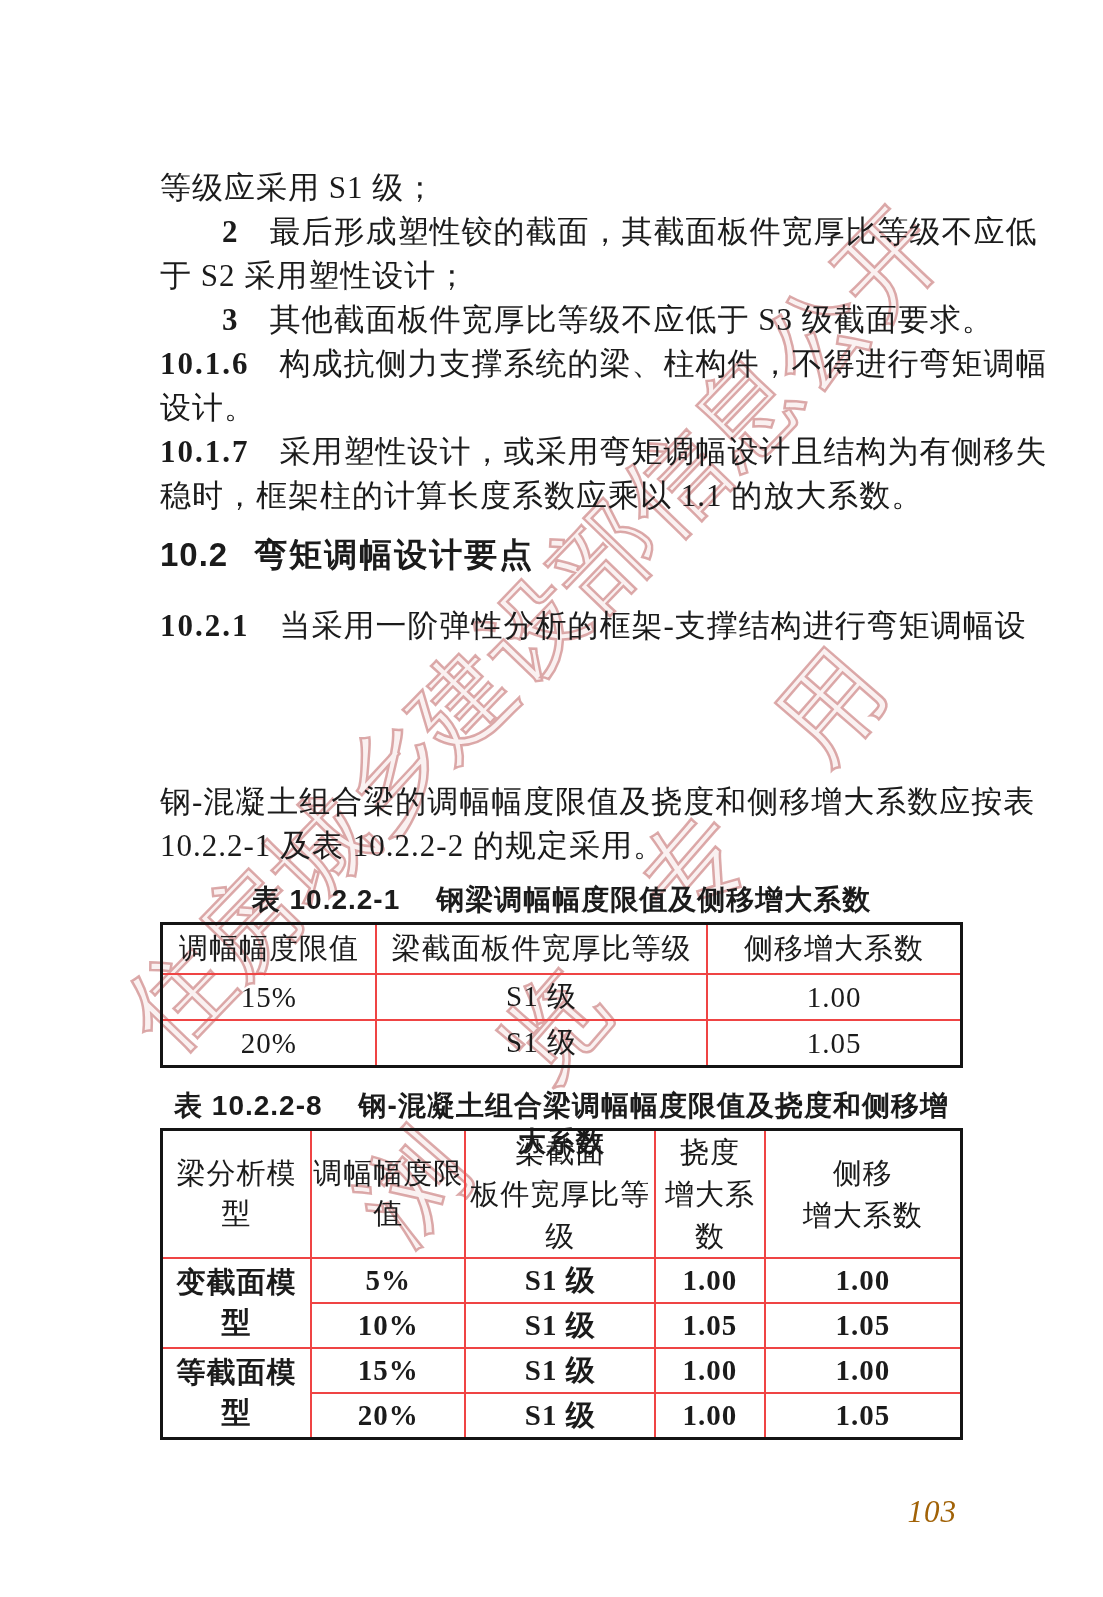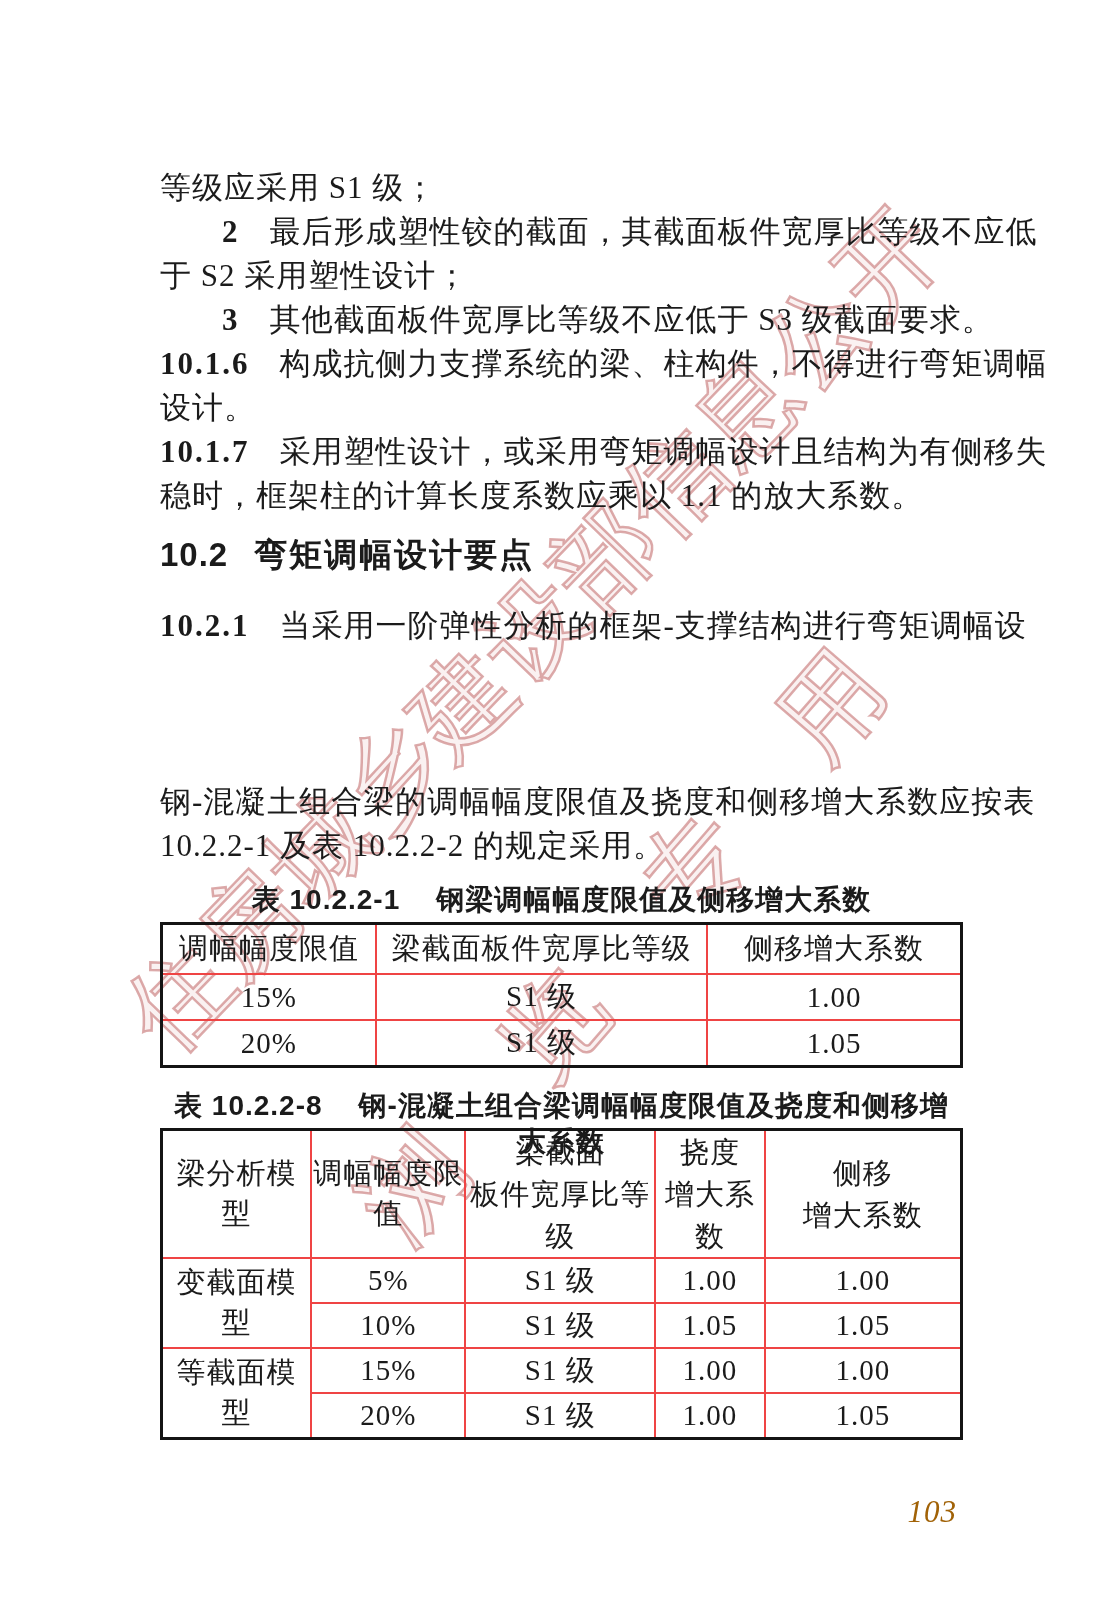--- a/index.html
+++ b/index.html
@@ -49,21 +49,21 @@
   }
   table.doc td, table.doc th{
     border:2px solid #ef4444; padding:0; font-weight:normal;
     vertical-align:middle; letter-spacing:1px;
   }
   #table1{top:922px;}
   #table1 th{height:48px;}
   #table1 td{height:44px;}
   #table2{top:1128px;}
   #table2 th{height:110px;}
-  #table2 td{height:43px;}
+  #table2 td{height:43px;font-weight:bold;}
   .hl{line-height:42px;}
   .pgnum{
     position:absolute; top:1494px; right:146px;
     font-style:italic; font-size:31px; color:#a16207; letter-spacing:1px;
   }
 </style>
 </head>
 <body>
 
 <div class="page">

